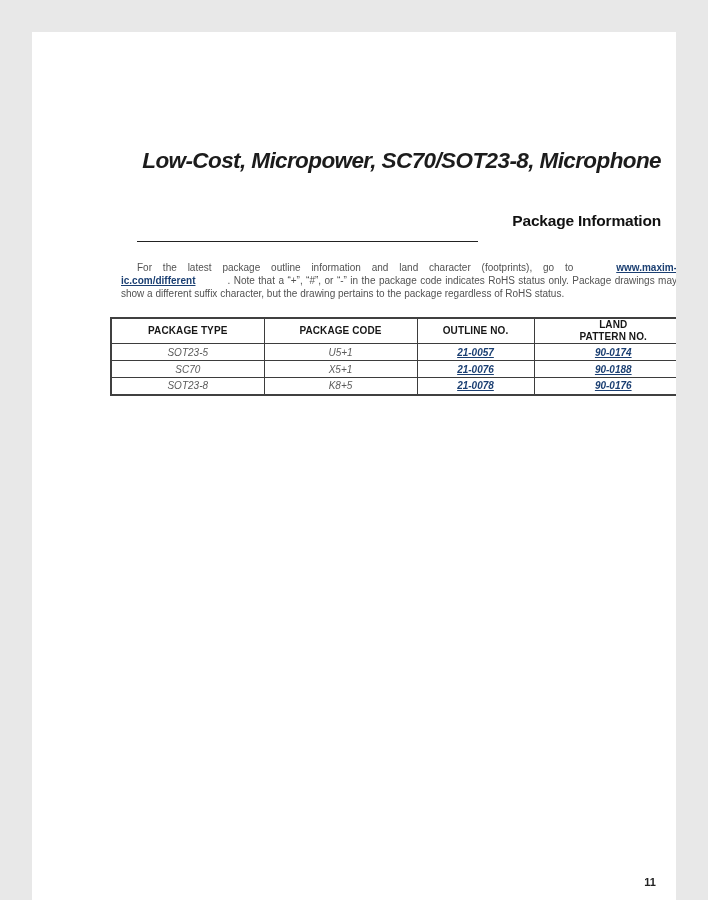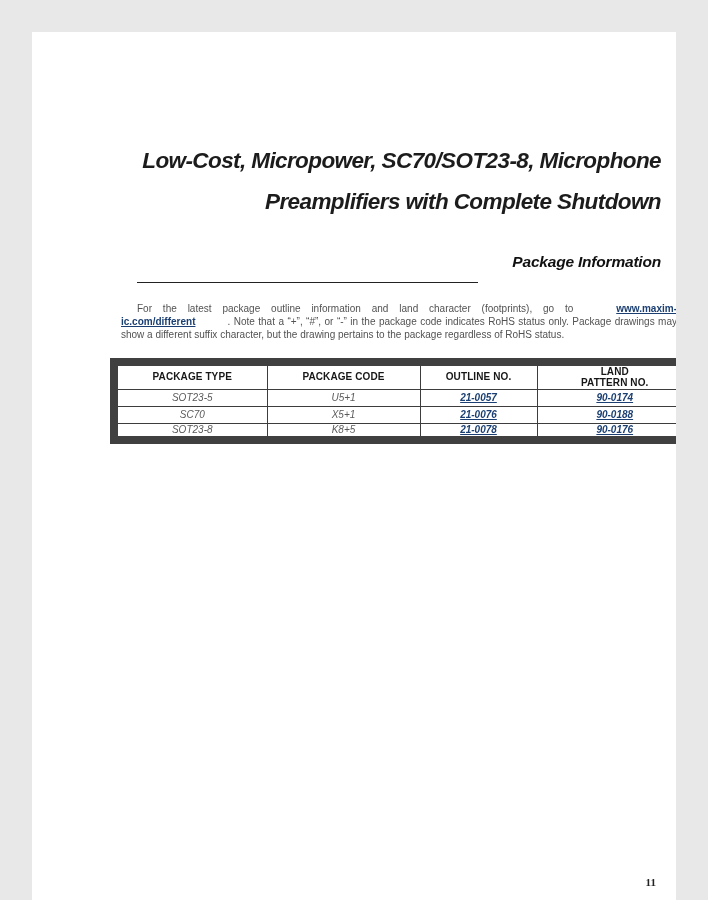--- a/index.html
+++ b/index.html
@@ -33,21 +33,20 @@
     align-items: flex-end;
     margin-top: 24px;
   }
   .section-rule {
     flex: 1 1 auto;
     border-bottom: 1.6px solid #222222;
     margin-bottom: 3px;
   }
   .section-label {
     flex: 0 0 auto;
-    font-style: italic;
     font-weight: bold;
     font-size: 15.5px;
     line-height: 16px;
     color: #111111;
     letter-spacing: -0.2px;
     padding-left: 2px;
   }
   .body-para {
     margin-top: 4px;
     font-size: 10px;
@@ -59,21 +58,21 @@
     color: #1b3f72;
     font-weight: bold;
     text-decoration: underline;
     cursor: pointer;
   }
   table.pkg-table {
     border-collapse: collapse;
     margin-top: 9px;
     margin-left: 5px;
     width: 582px;
-    border: 8px solid #404040;
+    border: 2px solid #404040;
     table-layout: fixed;
   }
   table.pkg-table col.c1 { width: 153px; }
   table.pkg-table col.c2 { width: 153px; }
   table.pkg-table col.c3 { width: 117px; }
   table.pkg-table col.c4 { width: 159px; }
   table.pkg-table th {
     border: 1px solid #3d3d3d;
     font-size: 10px;
     font-weight: bold;
@@ -112,33 +111,31 @@
     letter-spacing: 0.5px;
     white-space: nowrap;
   }
   .page-number {
     position: absolute;
     top: 828px;
     right: 68px;
     font-size: 11px;
     font-weight: bold;
     color: #222222;
-    font-family: Liberation Serif, serif;
   }
 </style>
 </head>
 <body>
 
 <div class="page">
 
   <div class="content">
 
     <div class="doc-title">
       <div>Low-Cost, Micropower, SC70/SOT23-8, Microphone</div>
-      <div>Preamplifiers with Complete Shutdown</div>
     </div>
 
     <div class="section-heading">
       <div class="section-rule"></div>
       <div class="section-label">Package Information</div>
     </div>
 
     <p class="body-para"><span>For the latest package outline information and land character (footprints), go to </span><a href="#">www.maxim-ic.com/different</a><span>. Note that a “+”, “#”, or “-” in the package code indicates RoHS status only. Package drawings may show a different suffix character, but the drawing pertains to the package regardless of RoHS status.</span></p>
 
     <table class="pkg-table">

